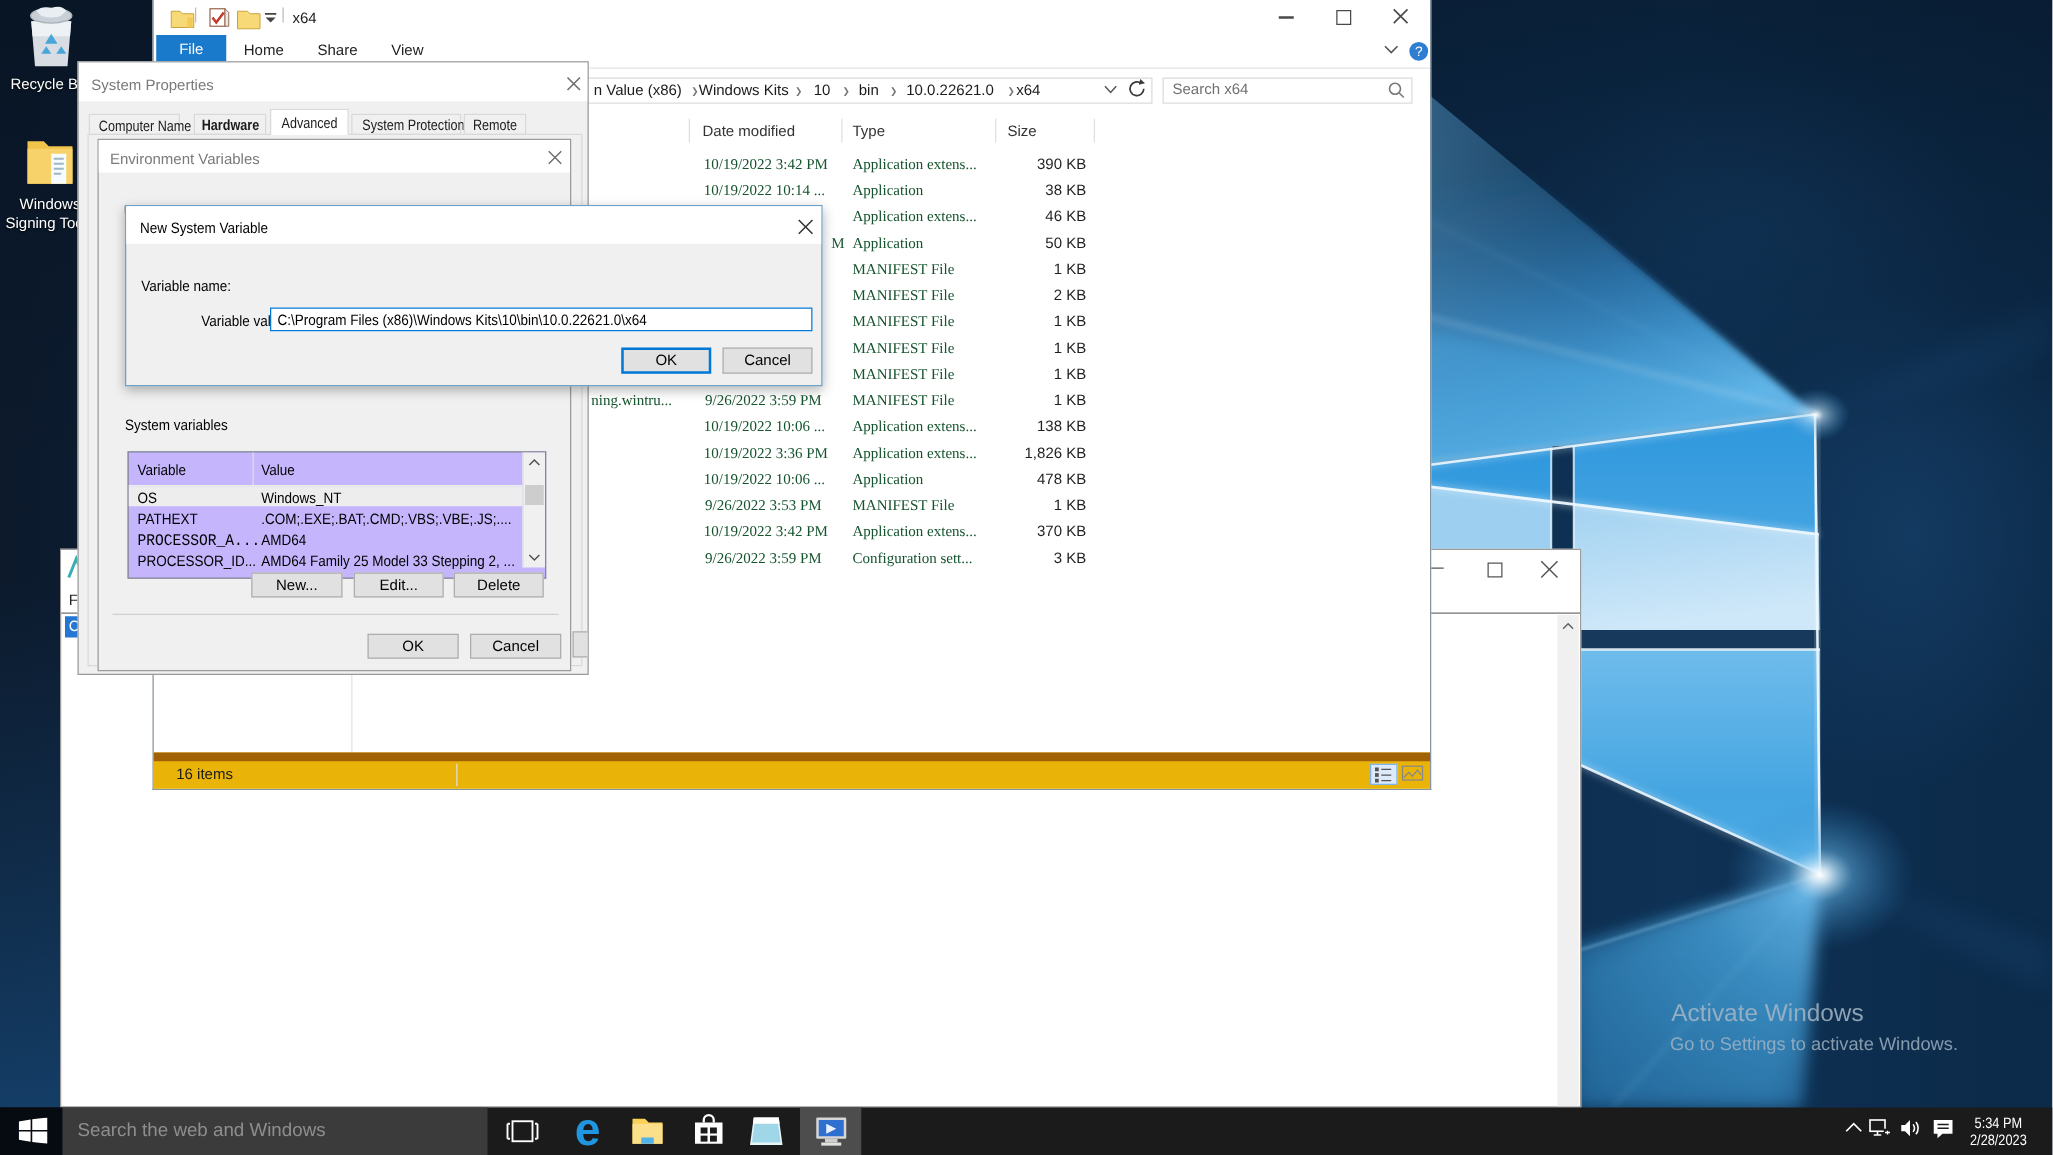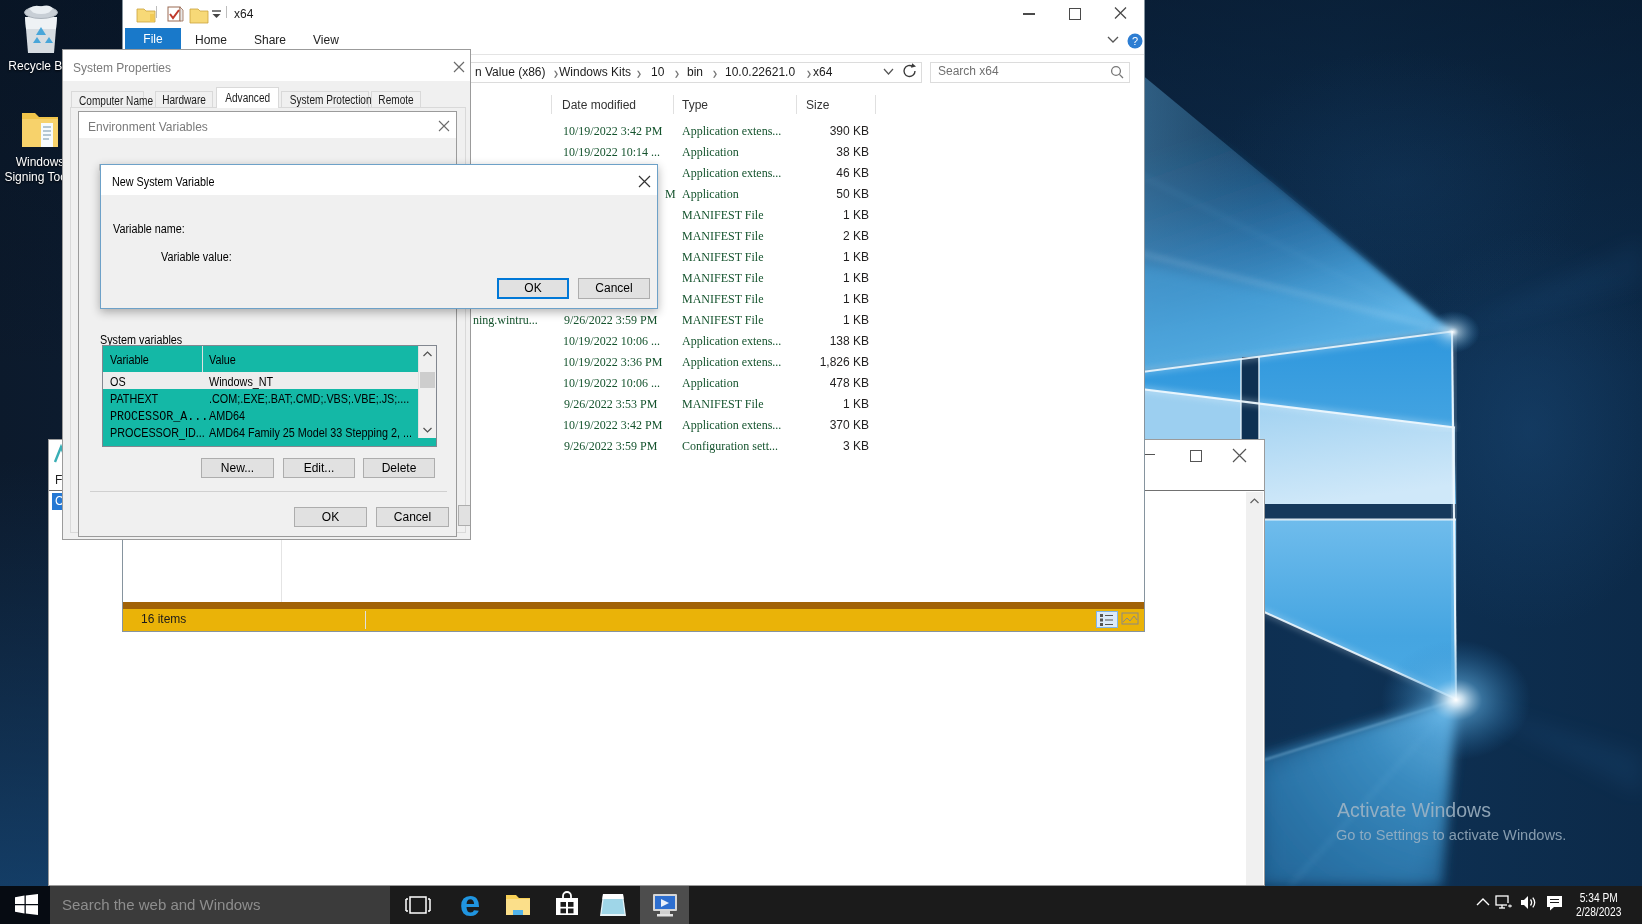--- a/index.html
+++ b/index.html
@@ -376,38 +376,38 @@
 </div>
 
 <div id="sp" class="dlg abs">
   <div class="tb"></div>
   <div class="dtitle" style="left:10px;top:11px;color:#7a7a7a;">System Properties</div>
   <svg style="position:absolute;left:390px;top:11px;" width="12" height="12" viewBox="0 0 12 12">
         <path d="M1 1 L11 11 M11 1 L1 11" stroke="#6b6b6b" stroke-width="1.2"></path>
       </svg>
 
   <div class="tab" style="left:8px;width:73px;"><span class="sx" style="margin-top:1px;">Computer Name</span></div>
-  <div class="tab" style="left:92px;width:58px;"><span class="sx">Hardware</span></div>
+  <div class="tab" style="left:92px;width:58px;font-weight:bold;"><span class="sx">Hardware</span></div>
   <div class="tab" style="left:153px;top:37px;width:63px;height:21px;background:#fff;border-bottom:none;z-index:3;line-height:20px;"><span class="sx">Advanced</span></div>
   <div class="tab" style="left:218px;width:88px;"><span class="sx">System Protection</span></div>
   <div class="tab" style="left:308px;width:50px;"><span class="sx">Remote</span></div>
   <div class="abs" style="left:7px;top:57px;width:394px;height:424px;background:#f0f0f0;border:1px solid #d9d9d9;"></div>
   <div class="btn" style="left:395px;top:455px;width:60px;height:21px;"></div>
 </div>
 
 <div id="ev" class="dlg abs">
   <div class="tb"></div>
   <div class="dtitle" style="left:9px;top:8px;color:#7a7a7a;">Environment Variables</div>
   <svg style="position:absolute;left:359px;top:8px;" width="12" height="12" viewBox="0 0 12 12">
         <path d="M1 1 L11 11 M11 1 L1 11" stroke="#6b6b6b" stroke-width="1.1"></path>
       </svg>
   <div class="dtitle" style="left:20px;top:50px;color:#000;"><span class="sx9">User variables for TSVM1</span></div>
 
   <div class="dtitle" style="left:21px;top:221px;color:#000;"><span class="sx9">System variables</span></div>
-  <div class="abs" style="left:23px;top:233px;width:335px;height:102px;background:#14b8a6;border:1px solid #828790;box-sizing:border-box;">
+  <div class="abs" style="left:23px;top:249px;width:335px;height:102px;background:#c4b5fd;border:1px solid #828790;box-sizing:border-box;">
     <div style="position:absolute;left:7px;top:7px;font-size:12px;color:#000;"><span class="sx9">Variable</span></div>
     <div style="position:absolute;left:106px;top:7px;font-size:12px;color:#000;"><span class="sx9">Value</span></div>
     <div style="position:absolute;left:99px;top:0;width:1px;height:26px;background:#e0e0e0;"></div>
     <div style="position:absolute;left:0;top:26px;width:315px;height:1px;background:#ededed;"></div>
     <div style="position:absolute;left:0px;top:27px;width:315px;height:16px;background:#ededed;"></div>
     <div style="position:absolute;left:7px;top:29px;font-size:12px;"><span class="sx9">OS</span></div>
     <div style="position:absolute;left:106px;top:29px;font-size:12px;"><span class="sx9">Windows_NT</span></div>
     <div style="position:absolute;left:7px;top:46px;font-size:12px;"><span class="sx9">PATHEXT</span></div>
     <div style="position:absolute;left:106px;top:46px;font-size:12px;"><span class="sx9">.COM;.EXE;.BAT;.CMD;.VBS;.VBE;.JS;....</span></div>
     <div style="position:absolute;left:7px;top:63px;font-size:13px;font-family:Liberation Mono, monospace;"><span class="sx9">PROCESSOR_A...</span></div>
@@ -433,20 +433,21 @@
 </div>
 
 <div id="nsv" class="dlg abs">
   <div class="tb"></div>
   <div class="dtitle" style="left:11px;top:10px;color:#000;"><span class="sx9">New System Variable</span></div>
   <svg style="position:absolute;left:537px;top:10px;" width="13" height="13" viewBox="0 0 13 13">
         <path d="M1 1 L12 12 M12 1 L1 12" stroke="#333" stroke-width="1.2"></path>
       </svg>
   <div class="dtitle" style="left:12px;top:57px;color:#000;"><span class="sx9">Variable name:</span></div>
   <div class="dtitle" style="left:28px;top:85px;color:#000;margin-left:32px;"><span class="sx9">Variable value:</span></div>
+  <div class="inp" style="left:115px;top:81px;width:434px;height:19px;padding:1px 5px;border:1px solid #0078d7;"><span class="sx9">C:\Program Files (x86)\Windows Kits\10\bin\10.0.22621.0\x64</span></div>
   <div class="btn" style="left:396px;top:113px;width:72px;height:21px;line-height:17px;border:2px solid #0078d7;">OK</div>
   <div class="btn" style="left:477px;top:113px;width:72px;height:21px;line-height:19px;">Cancel</div>
 </div>
 
 <div id="taskbar" class="abs">
   <div id="startbtn">
     <svg style="position:absolute;left:15px;top:8px;" width="23" height="21" viewBox="0 0 23 21">
       <path d="M0 3.2 L9.5 1.6 L9.5 9.9 L0 9.9 Z" fill="#fff"></path>
       <path d="M10.8 1.4 L23 0 L23 9.9 L10.8 9.9 Z" fill="#fff"></path>
       <path d="M0 11.2 L9.5 11.2 L9.5 19.4 L0 17.8 Z" fill="#fff"></path>

